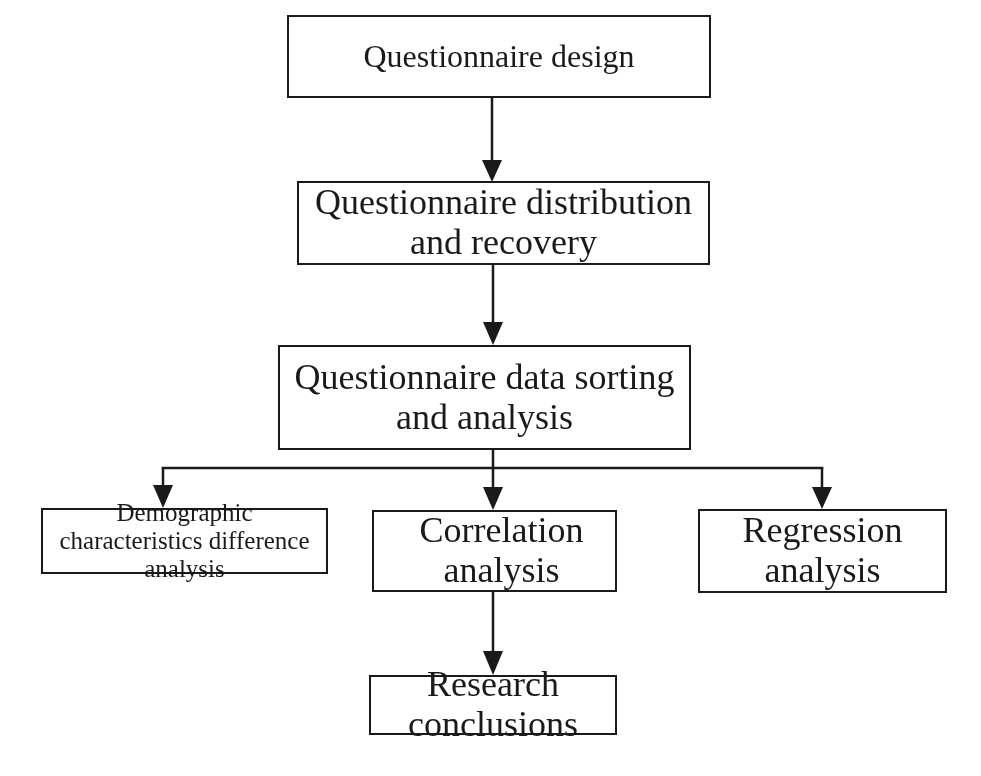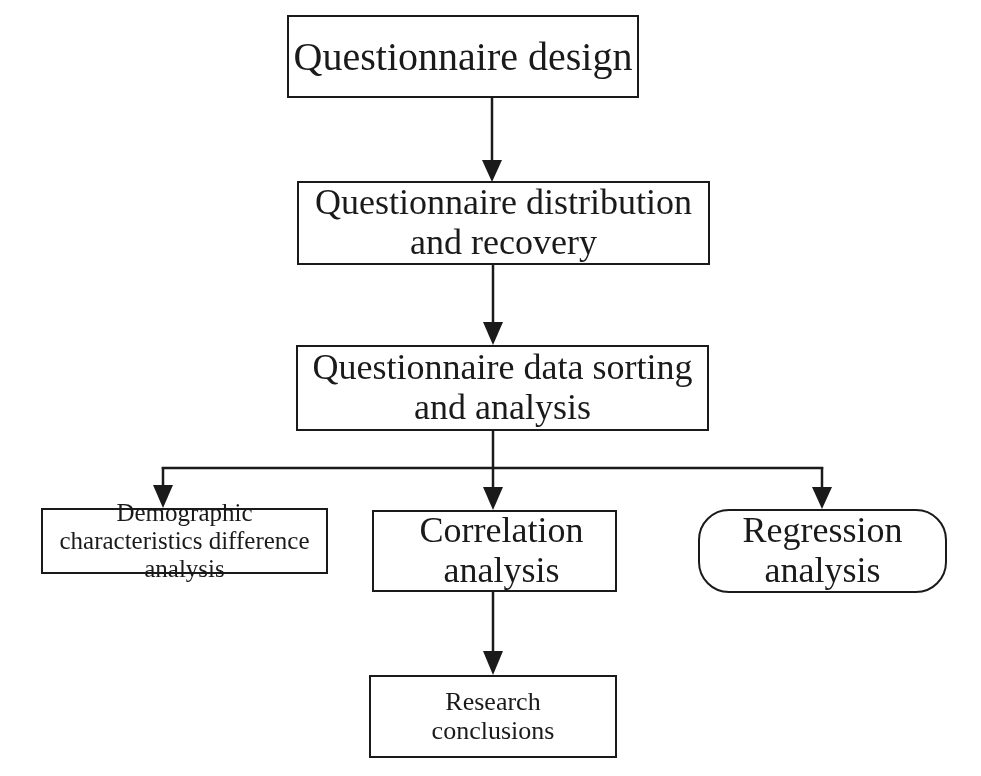--- a/index.html
+++ b/index.html
@@ -28,27 +28,27 @@
     border:2.5px solid var(--line);
     background:var(--bg);
     display:flex;align-items:center;justify-content:center;
     text-align:center;
   }
   .node .label{
     white-space:pre-line;
     display:block;
     width:100%;
   }
-  .n-design       {left:287px; top:15px;  width:352px; height:83px; font-size:40px; line-height:1.1;}
+  .n-design       {left:287px; top:15px;  width:424px; height:83px; font-size:32px; line-height:1.1;}
   .n-distribution {left:297px; top:181px; width:413px; height:84px; font-size:36px; line-height:1.1;}
-  .n-sorting      {left:296px; top:345px; width:413px; height:86px; font-size:36px; line-height:1.1;}
+  .n-sorting      {left:278px; top:345px; width:413px; height:105px; font-size:36px; line-height:1.1;}
   .n-demographic  {left:41px;  top:508px; width:287px; height:66px; font-size:25px; line-height:1.12;}
   .n-correlation  {left:372px; top:510px; width:245px; height:82px; font-size:36px; line-height:1.1;padding-left:14px;}
-  .n-regression   {left:698px; top:509px; width:249px; height:84px; font-size:36px; line-height:1.1;border-radius:31px;}
-  .n-conclusions  {left:369px; top:675px; width:248px; height:83px; font-size:26px; line-height:1.1;}
+  .n-regression   {left:698px; top:509px; width:249px; height:84px; font-size:36px; line-height:1.1;}
+  .n-conclusions  {left:369px; top:675px; width:248px; height:60px; font-size:36px; line-height:1.1;}
 </style>
 </head>
 <body>
 
 <div class="canvas">
 
   <svg class="edges" width="981" height="776" viewBox="0 0 981 776" aria-hidden="true">
     <g>
       <line x1="492" y1="97" x2="492" y2="162"></line>
       <polygon points="482,160 502,160 492,182"></polygon>

